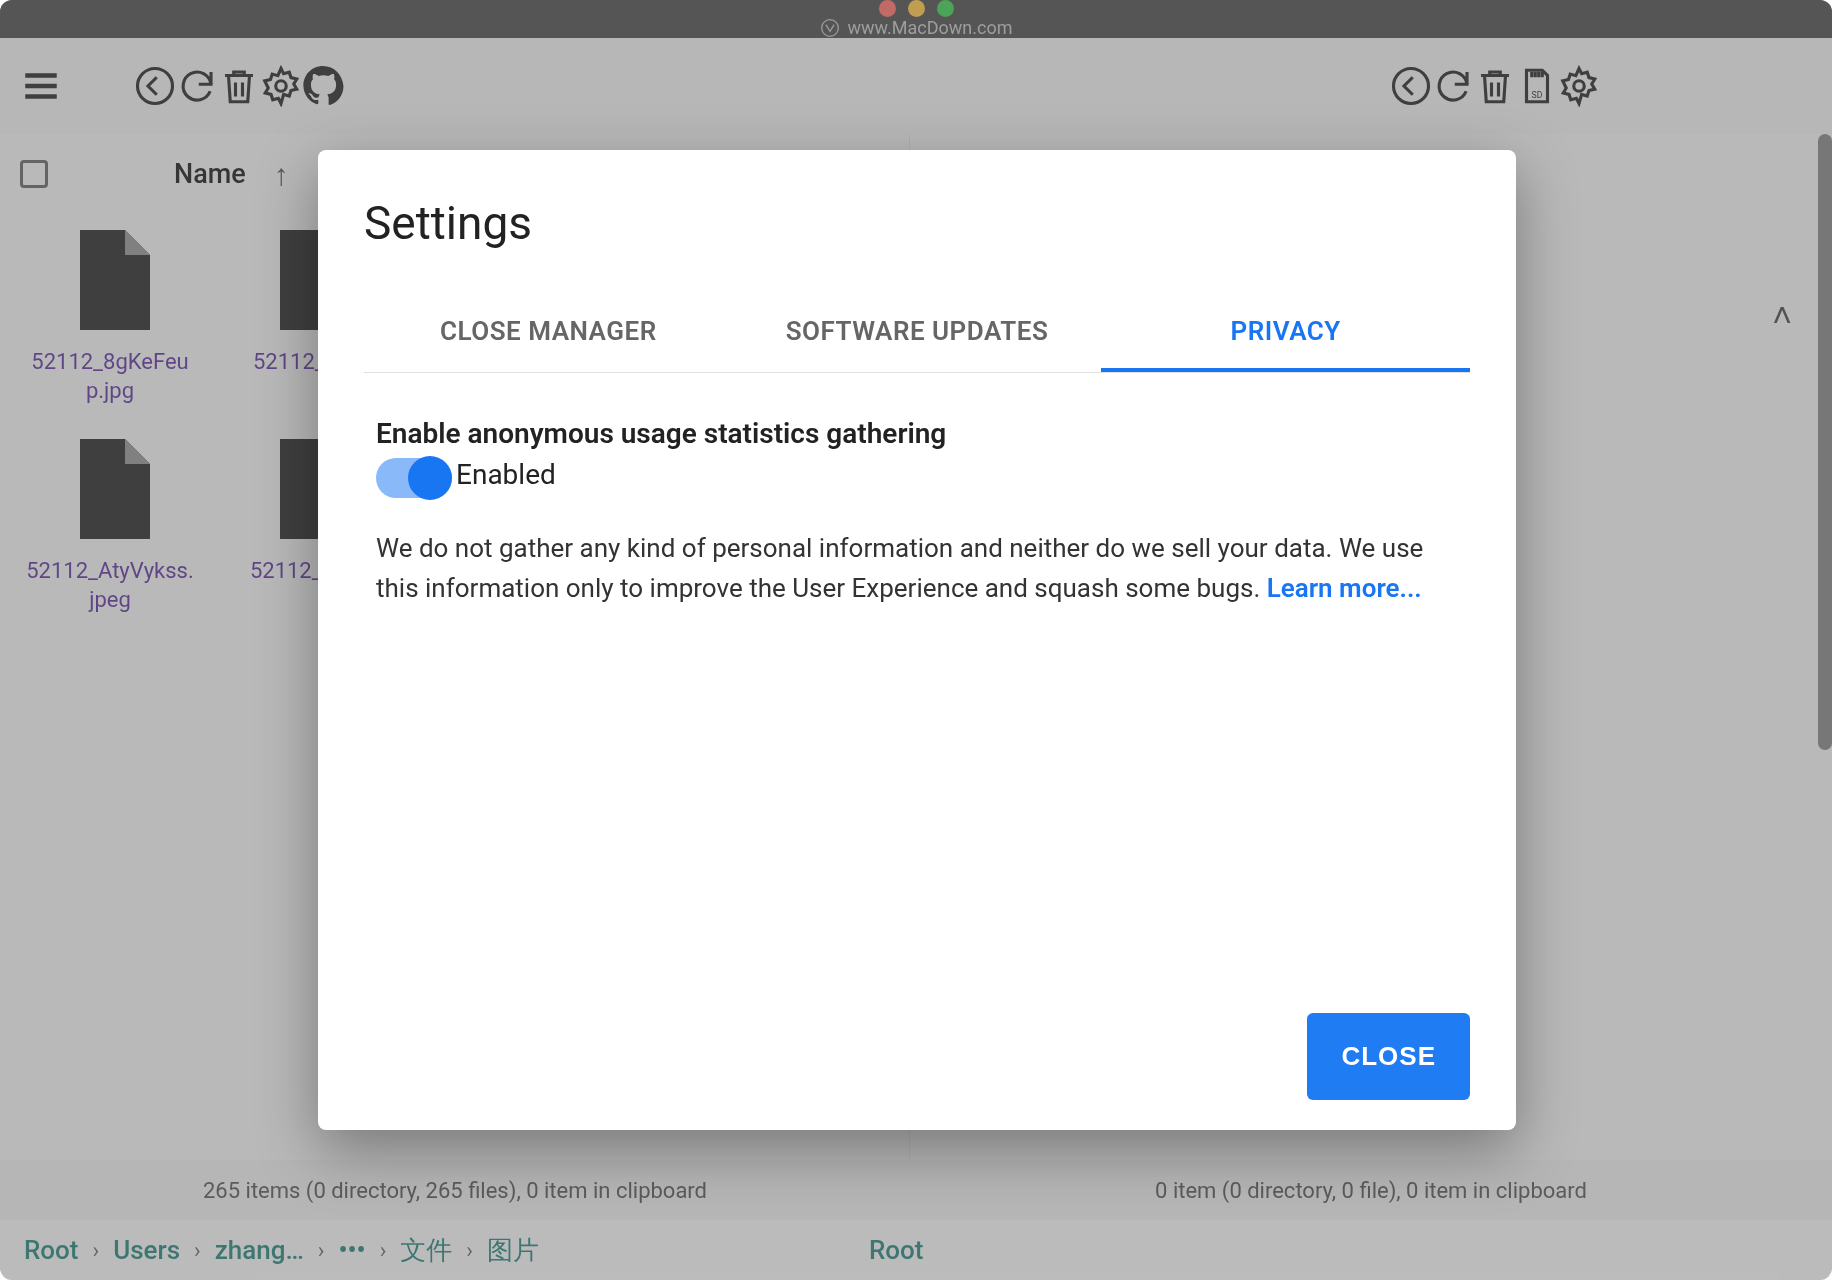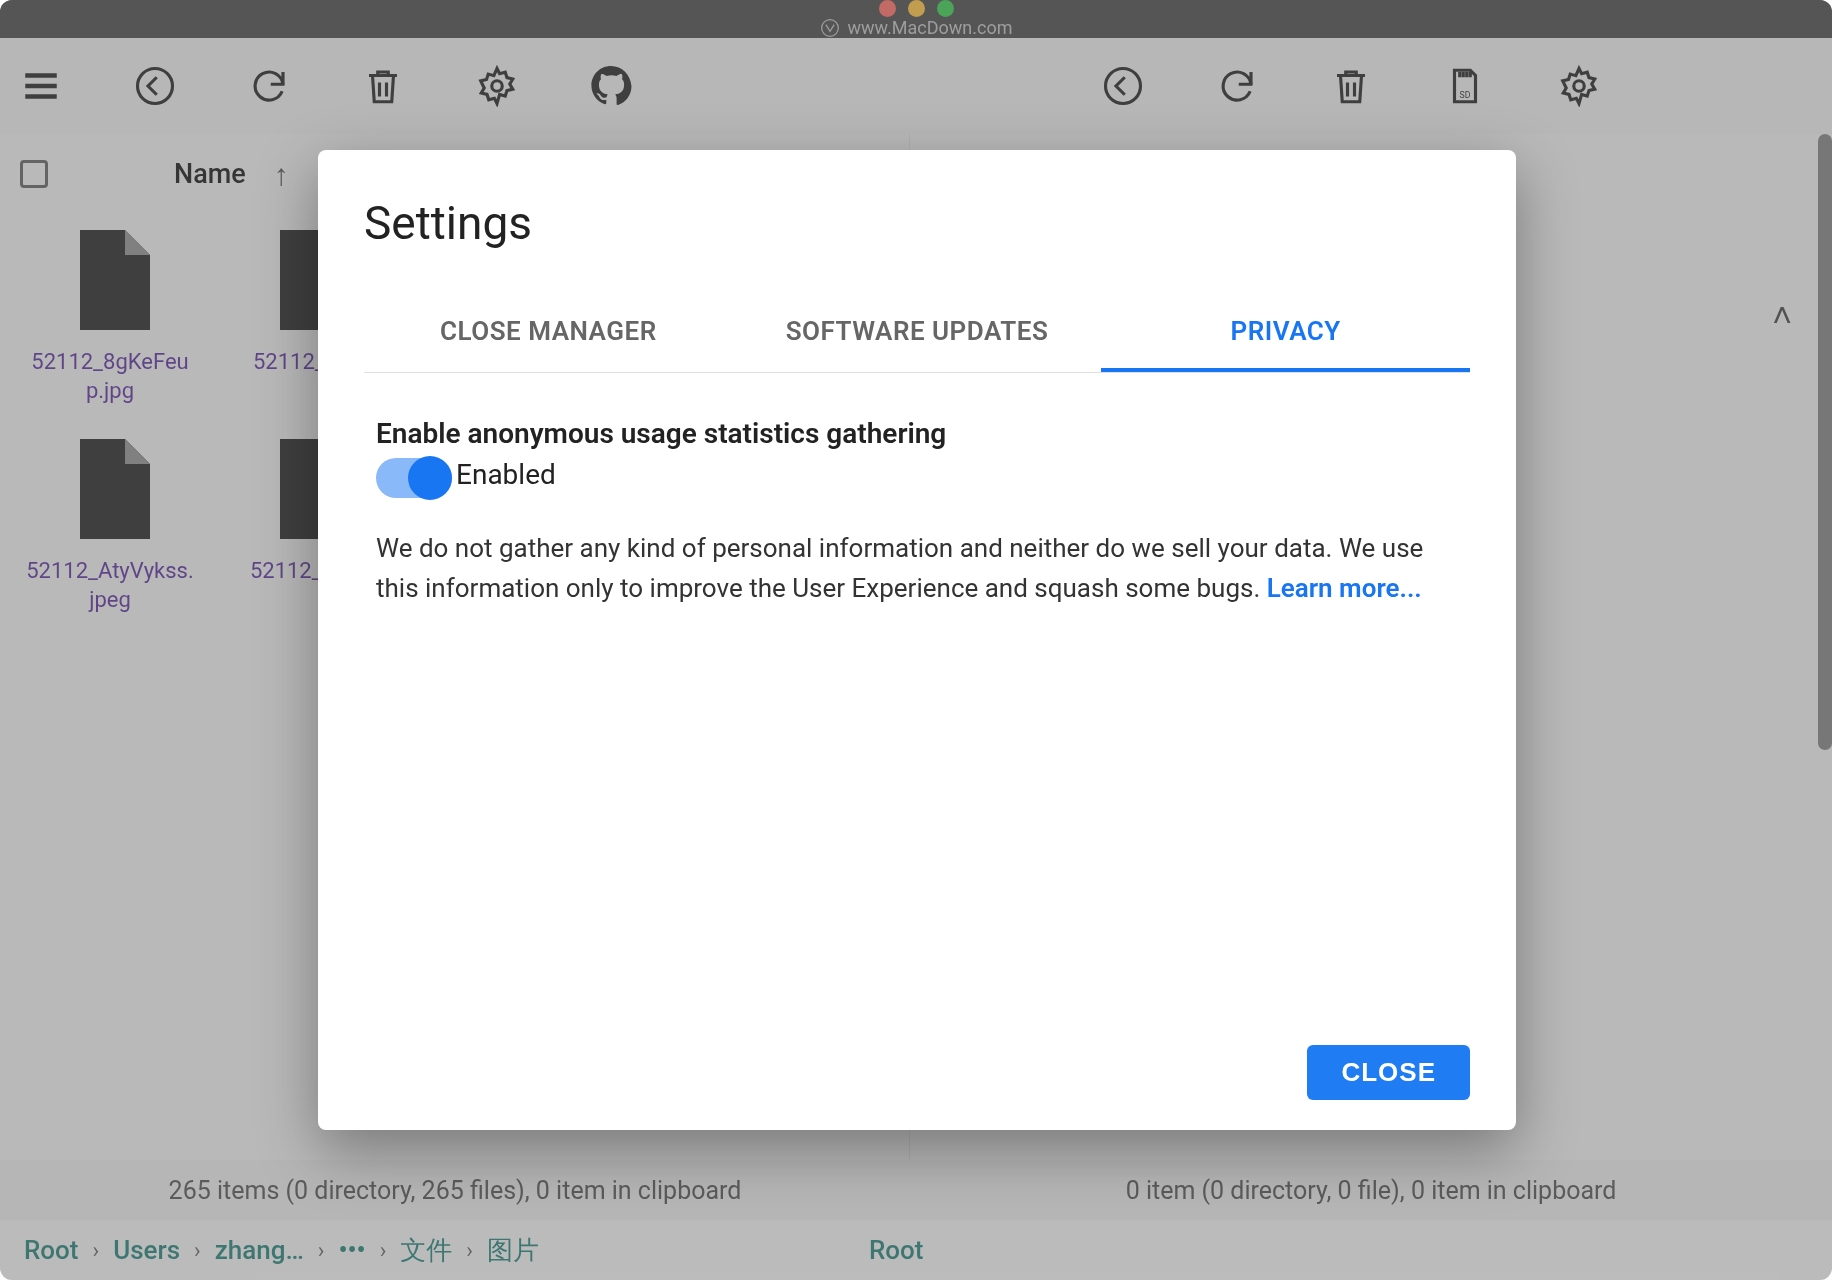--- a/index.html
+++ b/index.html
@@ -8,21 +8,21 @@
   .overlay-dim { position:absolute; inset:0; background: rgba(120,120,120,0.45); z-index:50; pointer-events:none; }
   
   .titlebar { height: 38px; background: #3a3a3a; display:flex; align-items:center; padding:0 14px; color:#bcbcbc; font-size:18px;flex-direction:column; }
   .traffic { display:flex; gap:12px; }
   .tl { width:17px; height:17px; border-radius:50%; }
   .tl.r{background:#ff5f57;} .tl.y{background:#febc2e;} .tl.g{background:#28c840;}
   .title-center{ flex:1; text-align:center; display:flex; align-items:center; justify-content:center; gap:8px;}
   .title-center svg{width:20px;height:20px;}
   
   .toolbar { height: 96px; display:flex; align-items:center; padding:0 20px; gap: 72px; background:#ececec;}
-  .tool-group{display:flex; align-items:center; gap: 72px;}
+  .tool-group{display:flex; align-items:center; }
   .tool-btn{ width:42px; height:42px; display:flex; align-items:center; justify-content:center; color:#111; }
   .tool-btn svg{width:42px;height:42px;stroke:#111;fill:none;stroke-width:1.8;}
   .tool-btn.solid svg{fill:#111; stroke:none;}
   .spacer{flex:1;}
   
   .main { display:flex; height: calc(100% - 38px - 96px - 60px - 60px); }
   .pane-left{ width: 910px; border-right:1px solid #ddd; background:#eee; padding: 10px 20px; overflow:hidden;}
   .pane-right{ flex:1; background:#eee; padding: 20px 40px; position:relative;}
   .header-row{ display:flex; align-items:center; gap: 28px; height:60px; font-size:27px; font-weight:500;}
   .checkbox{ width:28px; height:28px; border:3px solid #555; border-radius:4px;}
@@ -34,21 +34,21 @@
   .file-name{ font-size:22px; text-align:center; color:#4c1d95; line-height:1.3; max-width:170px; word-break:break-all;}
   
   .rp-head{ font-size:27px; font-weight:500; color:#333;}
   .rp-conn{ color:#1a56db; font-size:28px; font-weight:700; margin-top:40px;}
   .rp-q{ font-size:27px; color:#333; margin-top:36px; display:flex; justify-content:space-between; align-items:center;}
   .rp-sub{ color:#1a56db; font-size:27px; margin-top:50px; font-weight:500;}
   .rp-body{ font-size:26px; color:#333; margin-top:30px; line-height:1.55;}
   .chev{font-size:34px; color:#333;}
   .rp-scroll{position:absolute; right:0; top:0; width:14px; height:60%; background:#777; border-radius:7px;}
   
-  .status1{ height:60px; display:flex; align-items:center; font-size:25px; color:#444; background:#eaeaea;}
+  .status1{ height:60px; display:flex; align-items:center; font-size:22px; color:#444; background:#eaeaea;}
   .status1 .l{ width:910px; text-align:center;}
   .status1 .r{ flex:1; text-align:center;}
   .status2{ height:60px; display:flex; align-items:center; font-size:26px; background:#f3f3f3; padding:0 24px;}
   .crumbs{ display:flex; align-items:center; gap:14px;}
   .crumb{ color:#0f766e; font-weight:500;}
   .sep{ color:#555; font-size:22px;}
   .crumbs.right{ margin-left: 330px;}
   
   .modal{ position:absolute; top:150px; left:318px; width:1198px; height:980px; background:#fff; border-radius:8px; z-index:100; box-shadow:0 20px 60px rgba(0,0,0,0.35); padding: 46px 46px 30px 46px; display:flex; flex-direction:column;}
   .modal h1{ font-size:46px; font-weight:400; color:#222;}
@@ -57,21 +57,21 @@
   .tab.active{ color:#1976f2; border-bottom:4px solid #1976f2;}
   .setting{ margin-top:44px; padding:0 12px;}
   .setting-title{ font-size:28px; font-weight:600; color:#222;}
   .toggle-row{ display:flex; align-items:flex-start; gap:4px; margin-top:8px;}
   .switch{ width:76px; height:40px; background:#8ab9f9; border-radius:20px; position:relative;}
   .switch .knob{ position:absolute; right:0; top:-2px; width:44px; height:44px; background:#1976f2; border-radius:50%;}
   .toggle-label{ font-size:28px; color:#222;}
   .setting-desc{ margin-top:30px; font-size:26px; color:#333; line-height:1.55; max-width:1050px;}
   .learn{ color:#1976f2; font-weight:600;}
   .modal-foot{ margin-top:auto; display:flex; justify-content:flex-end;}
-  .close-btn{ background:#1f7cf3; color:#fff; font-size:26px; font-weight:600; letter-spacing:1px; border:none; padding:12px 34px; border-radius:6px;}
+  .close-btn{ background:#1f7cf3; color:#fff; font-size:26px; font-weight:600; letter-spacing:1px; border:none; padding:28px 34px; border-radius:6px;}
 </style>
 </head>
 <body>
 
 <div class="window">
 
   <div class="titlebar">
     <div class="traffic">
       <div class="tl r"></div>
       <div class="tl y"></div>

